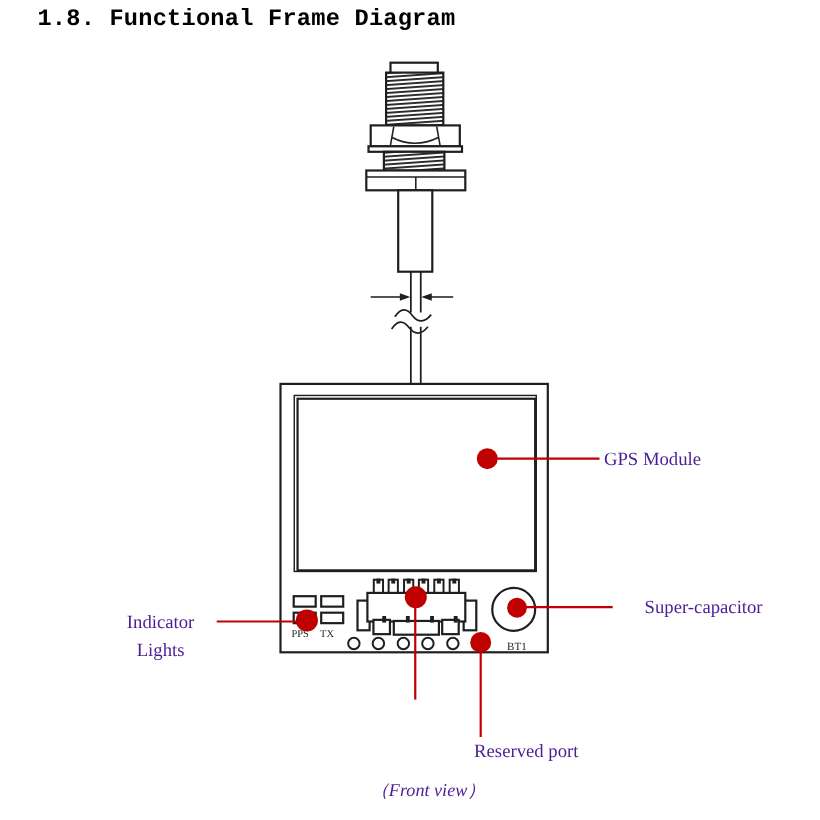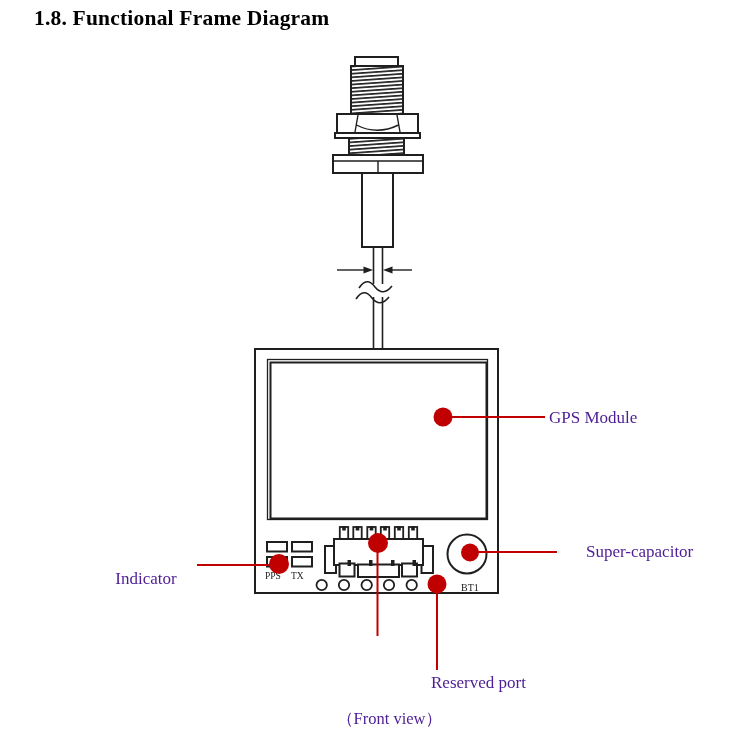--- a/index.html
+++ b/index.html
@@ -10,20 +10,21 @@
   html,body{margin:0;padding:0;background:#fff;}
   .page{
     position:relative;width:745px;height:745px;background:var(--paper);
     font-family:"Liberation Serif","DejaVu Serif",serif;color:#111;
     overflow:hidden;
   }
   .title{
     position:absolute;left:34px;top:6px;margin:0;
     font-size:21.5px;font-weight:bold;color:#000;letter-spacing:.2px;
     white-space:nowrap;
+    font-family:Liberation Mono, monospace;
   }
   svg.diagram{position:absolute;left:0;top:0;}
   
   .blk{stroke:var(--ink);fill:#fff;}
   .blk-line{stroke:var(--ink);fill:none;}
   .blk-fill{fill:var(--ink);stroke:none;}
   .red-line{stroke:var(--red);fill:none;stroke-width:2;}
   .red-dot{fill:var(--red);stroke:none;}
   .svgtxt{font-family:"Liberation Serif","DejaVu Serif",serif;fill:#222;}
   
@@ -140,22 +141,23 @@
 
       <line class="red-line" x1="437" y1="584" x2="437" y2="670"></line>
       <circle class="red-dot" cx="437" cy="584" r="9.5"></circle>
     </g>
   </svg>
 
   <div class="label" style="left:549px;top:408px;">GPS Module</div>
 
   <div class="label" style="left:586px;top:542px;">Super-capacitor</div>
 
-  <div class="label label-indicator" style="left:101px;top:566px;">
+  <div class="label label-indicator" style="left:101px;top:553px;">
     <div>Indicator</div>
+    <div>Lights</div>
   </div>
 
 
   <div class="label" style="left:431px;top:673px;">Reserved port</div>
 
-  <div class="label label-frontview" style="left:337px;top:709px;">（Front view）</div>
+  <div class="label label-frontview" style="left:337px;top:709px;font-style:italic;">（Front view）</div>
 
 </div>
 
 </body></html>

